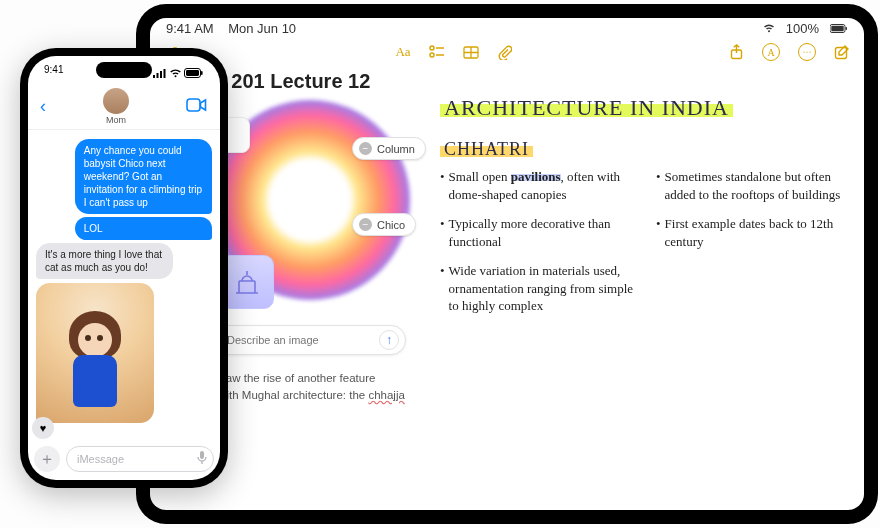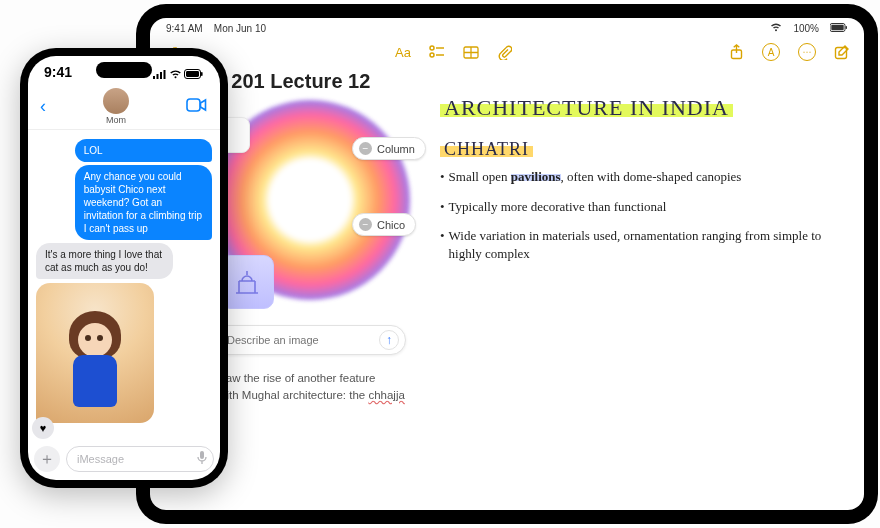--- a/index.html
+++ b/index.html
@@ -18,27 +18,28 @@
     padding: 14px;
   }
   .ipad-screen {
     width: 100%; height: 100%;
     background: #fff; border-radius: 16px;
     position: relative; overflow: hidden;
   }
   .ipad-status {
     height: 20px; display: flex; align-items: center;
     justify-content: space-between;
-    font-size: 10px; padding: 0 16px; color:#333;
+    font-size: 13px; padding: 0 16px; color:#333;
   }
   .ipad-status .right { display:flex; align-items:center; gap:11px; }
   .notes-toolbar {
     height: 28px; display:flex; align-items:center;
     padding: 0 14px; gap: 18px;
     color: #d9a400;
+    font-family: Liberation Serif, serif;
   }
   .notes-toolbar .flex-spacer { flex: 1; }
   .notes-toolbar .ticon { width:16px; height:16px; display:flex; align-items:center; justify-content:center; font-size:13px; }
   .note-title {
     font-size: 20px; font-weight: 700; color:#222;
     padding: 4px 18px 2px 18px;
   }
 
   .note-body { position:relative; width:100%; height:calc(100% - 76px); }
 
@@ -113,21 +114,21 @@
 
   
   .iphone {
     position:absolute; left:20px; top:48px;
     width:208px; height:440px;
     background:#000; border-radius:36px; padding:8px;
     box-shadow: 0 8px 30px rgba(0,0,0,.25);
   }
   .iphone-screen { width:100%; height:100%; background:#fff; border-radius:28px; overflow:hidden; position:relative; }
   .di { position:absolute; left:50%; transform:translateX(-50%); top:6px; width:56px; height:16px; background:#000; border-radius:10px; }
-  .ph-status { height:28px; display:flex; justify-content:space-between; font-size:14px; font-weight:700; padding:8px 16px 0 16px; }
+  .ph-status { height:28px; display:flex; justify-content:space-between; font-size:10px; font-weight:400; padding:8px 16px 0 16px; }
   .ph-status .bars { display:flex; gap:2px; align-items:center; }
   .msg-header { height:46px; display:flex; align-items:center; justify-content:space-between; padding:0 12px; border-bottom:1px solid #eee; }
   .msg-header .back { color:#0a84ff; font-size:18px; font-weight:300; }
   .msg-header .contact { text-align:center; font-size:9px; color:#555; }
   .msg-header .contact .av { width:26px;height:26px;border-radius:50%;background:linear-gradient(#c8a386,#a9805f);margin:0 auto 1px; }
   .msg-header .cam { color:#0a84ff; font-size:16px; }
   .thread { position:absolute; top:76px; bottom:40px; left:0; right:0; padding:4px 8px; overflow:hidden; }
   .bub { max-width:78%; padding:5px 9px; border-radius:14px; font-size:10px; line-height:1.3; margin:3px 0; }
   .out { background:#0a84ff; color:#fff; margin-left:auto; border-bottom-right-radius:4px; }
   .in  { background:#e6e6ea; color:#222; border-bottom-left-radius:4px; }
@@ -264,20 +265,28 @@
             <div class="b">
               <span>Small open <span class="pav-hl">pavilions</span>, often with dome-shaped canopies</span>
             </div>
             <div class="b">
                 <span>Typically more decorative than functional</span>
               </div>
             <div class="b">
                 <span>Wide variation in materials used, ornamentation ranging from simple to highly complex</span>
               </div>
           </div>
+          <div class="hw-col">
+            <div class="b">
+                <span>Sometimes standalone but often added to the rooftops of buildings</span>
+              </div>
+            <div class="b">
+                <span>First example dates back to 12th century</span>
+              </div>
+          </div>
         </div>
       </div>
 
     </div>
   </div>
 </div>
 
 <div class="iphone">
   <div class="iphone-screen">
     <div class="di"></div>
@@ -316,22 +325,22 @@
       </div>
       <span class="cam">
         <svg width="22" height="14" viewBox="0 0 22 14" fill="none" stroke="#0a84ff" stroke-width="1.6">
             <rect x="1" y="1" width="13" height="12" rx="3"></rect>
             <path d="M14.5 5l5-3v10l-5-3z"></path>
           </svg>
       </span>
     </div>
 
     <div class="thread">
+      <div class="bub out"><span>Any chance you could babysit Chico next weekend? Got an invitation for a climbing trip I can't pass up</span></div>
       <div class="bub out"><span>LOL</span></div>
-      <div class="bub out"><span>Any chance you could babysit Chico next weekend? Got an invitation for a climbing trip I can't pass up</span></div>
       <div class="bub in"><span>It's a more thing I love that cat as much as you do!</span></div>
 
       <div class="imgmsg">
         <div class="hero-fig">
           <div class="cape"></div>
             <div class="hair"></div>
             <div class="face"></div>
           <div class="eye eL"></div>
             <div class="eye eR"></div>
             <div class="body"></div>

